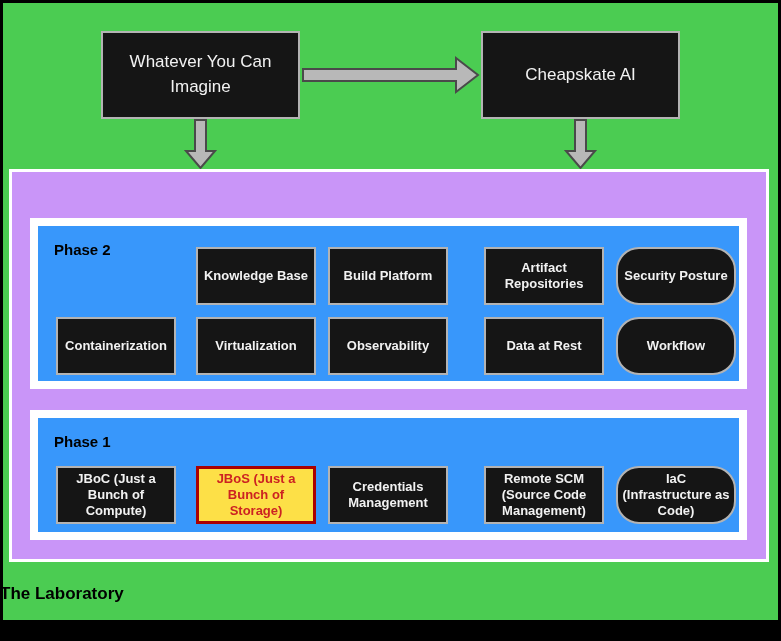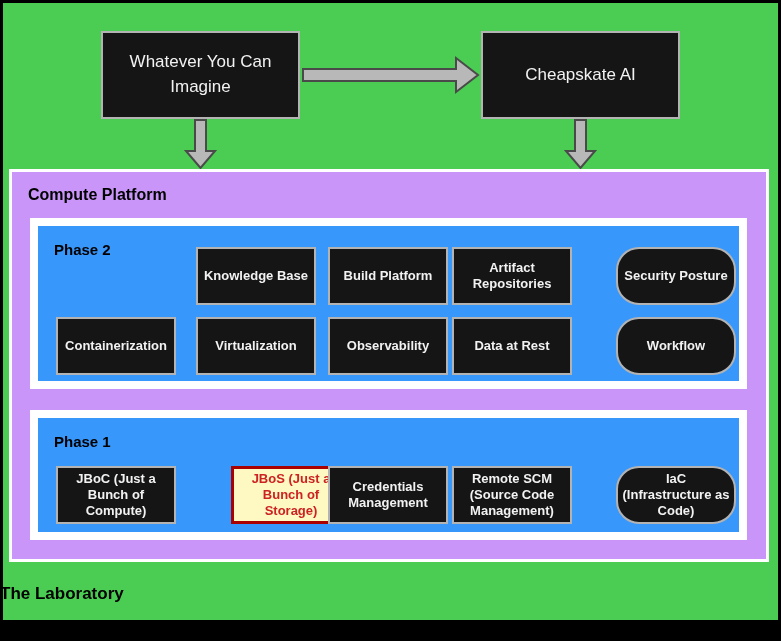--- a/index.html
+++ b/index.html
@@ -85,29 +85,28 @@
     box-sizing: border-box;
     color: #f2f2f2;
     font-size: 13px;
     font-weight: 700;
     line-height: 1.25;
     display: flex; align-items: center; justify-content: center;
     text-align: center;
     padding: 1px 2px;
   }
   .node.highlight {
-    background: #fef9c3;
+    background: #fde047;
     border: 3px solid #AA0000;
     color: #CC2222;
-    margin-left: 35px;
   }
   .c1 { left: 18px; }
   .c2 { left: 158px; }
   .c3 { left: 290px; }
-  .c4 { left: 414px; }
+  .c4 { left: 446px; }
   .c5 { left: 578px; border-radius: 23px; }
   .p2r1 { top: 21px; }
   .p2r2 { top: 91px; }
   .p1r1 { top: 48px; }
   .footer-title {
     position: absolute;
     left: 0; right: 0;
     top: 584px;
     font-size: 17px;
     font-weight: 700;
@@ -123,21 +122,20 @@
   <div class="topnode" id="node-imagine">Whatever You Can Imagine</div>
   <div class="topnode" id="node-cheapskate">Cheapskate AI</div>
 
   <svg class="arrow-layer" viewBox="0 0 781 175" xmlns="http://www.w3.org/2000/svg">
     <path d="M303 69 L456 69 L456 58 L478 75 L456 92 L456 81 L303 81 Z" fill="#B8B8B8" stroke="#4A4A4A" stroke-width="2" stroke-linejoin="miter"></path>
     <path d="M195 120 L206 120 L206 151 L215 151 L200.5 168 L186 151 L195 151 Z" fill="#B8B8B8" stroke="#4A4A4A" stroke-width="2" stroke-linejoin="miter"></path>
     <path d="M575 120 L586 120 L586 151 L595 151 L580.5 168 L566 151 L575 151 Z" fill="#B8B8B8" stroke="#4A4A4A" stroke-width="2" stroke-linejoin="miter"></path>
   </svg>
 
   <div class="platform">
-    <div class="platform-title">Compute Platform</div>
 
     <div class="phase" id="phase2">
       <div class="phase-title">Phase 2</div>
 
       <div class="node p2r1 c2">Knowledge Base</div>
       <div class="node p2r1 c3">Build Platform</div>
       <div class="node p2r1 c4">Artifact Repositories</div>
       <div class="node p2r1 c5">Security Posture</div>
 
       <div class="node p2r2 c1">Containerization</div>

